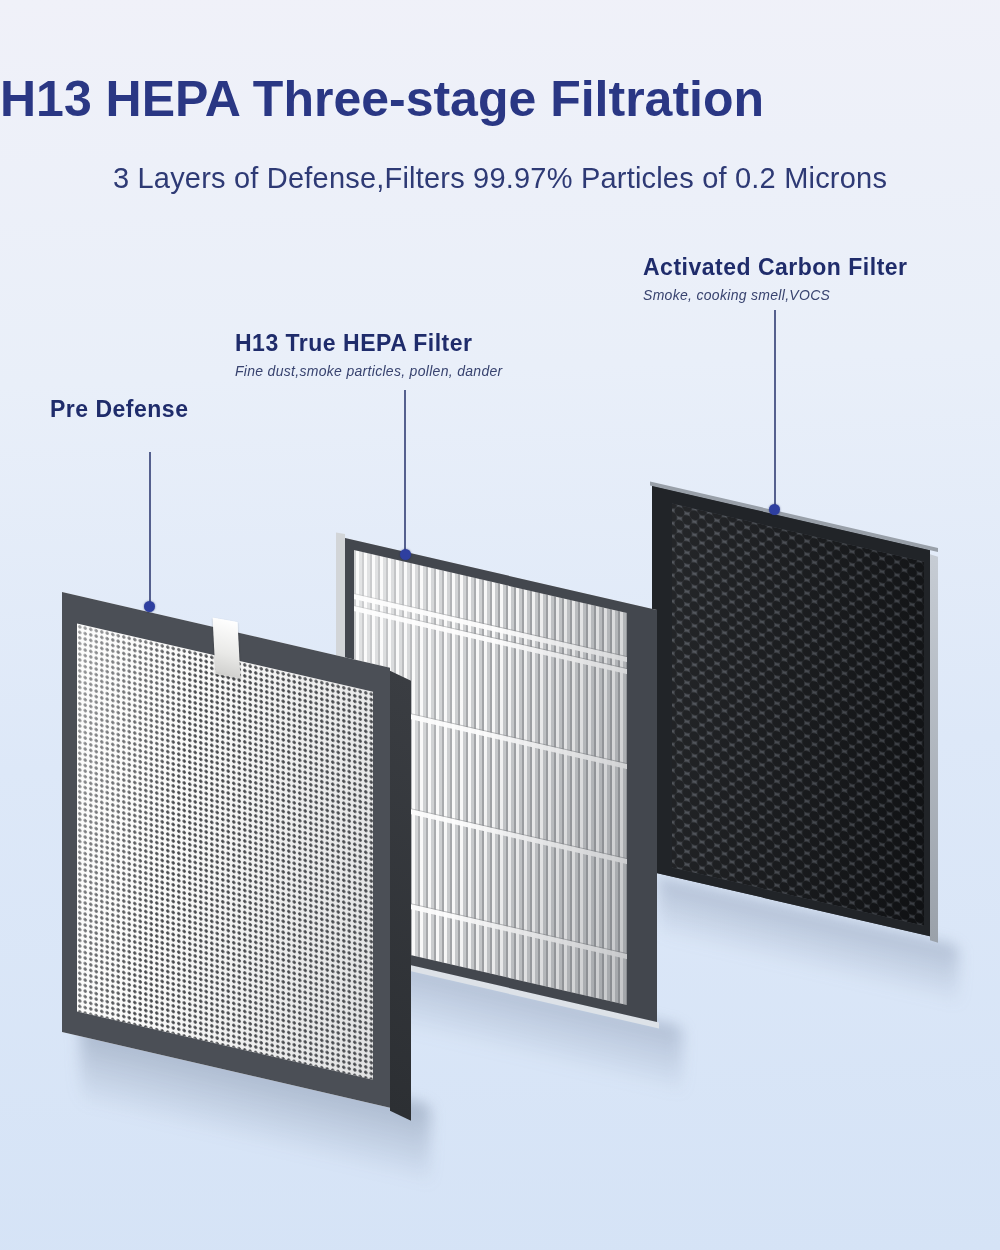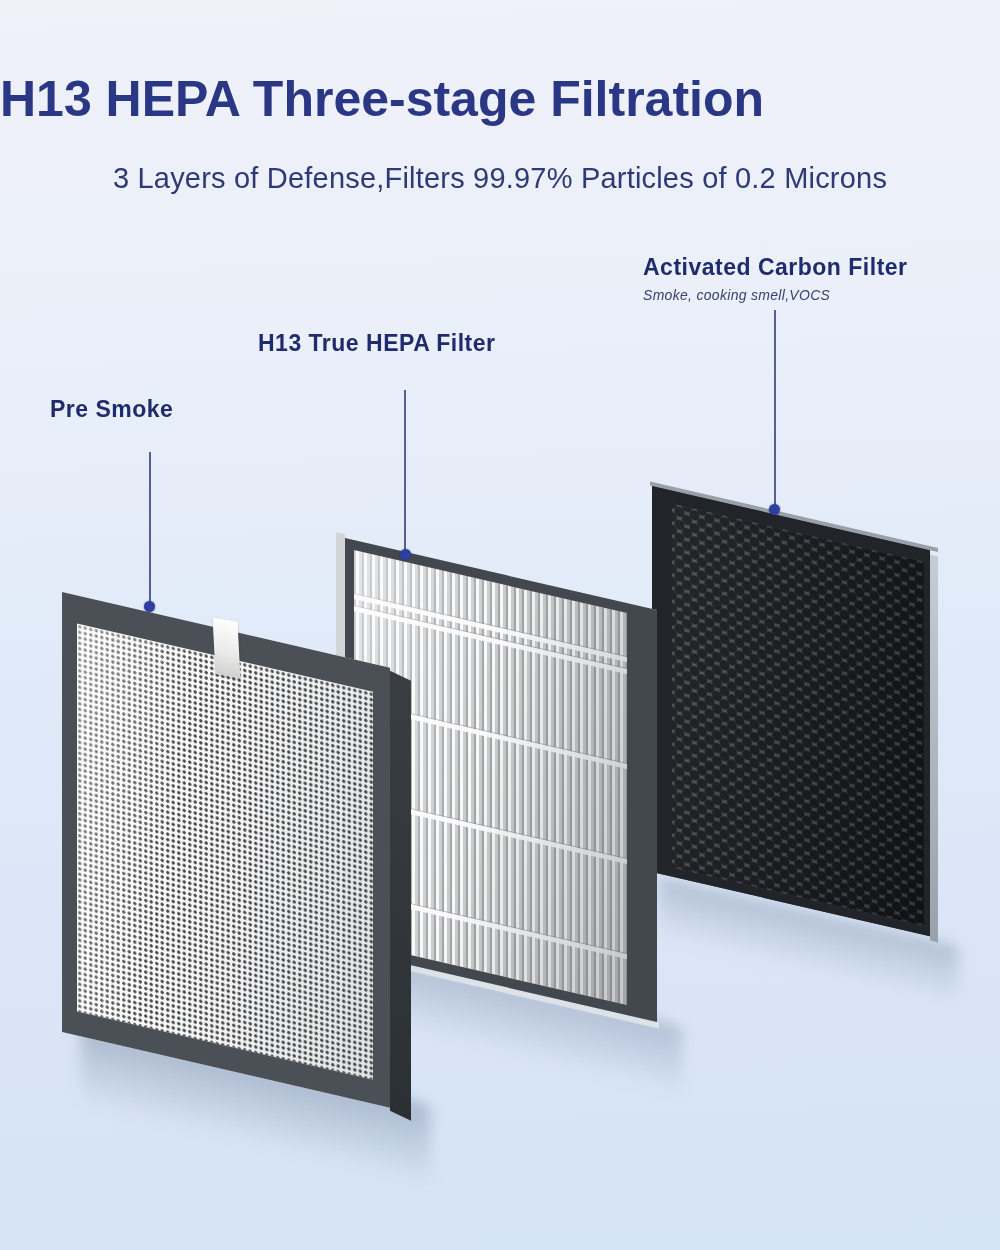--- a/index.html
+++ b/index.html
@@ -15,21 +15,21 @@
     font-size:50px; font-weight:bold; color:#2a3784; letter-spacing:0px;
   }
   .subtitle {
     position:absolute; top:162px; left:0; width:100%; text-align:center;
     font-size:29px; color:#2e3a75; letter-spacing:0.2px;
   }
   .annotation { position:absolute; z-index:8; }
   .a-title { font-size:23px; font-weight:bold; color:#1f2c6b; letter-spacing:0.5px; }
   .a-desc  { font-size:14px; color:#38436f; margin-top:6px; letter-spacing:0.3px;font-style:italic; }
   #anno-pre    { left:50px;  top:396px; }
-  #anno-hepa   { left:258px; top:330px; }
+  #anno-hepa   { left:235px; top:330px; }
   #anno-carbon { left:643px; top:254px; }
 
   
   .leader { position:absolute; width:2px; background:#55608e; z-index:6; }
   #leader-pre    { left:149px; top:452px; height:152px; }
   #leader-hepa   { left:404px; top:390px; height:162px; }
   #leader-carbon { left:774px; top:310px; height:198px; }
   .dot { position:absolute; width:11px; height:11px; border-radius:50%;
          background:#2e3fa0; box-shadow:0 0 2px rgba(20,30,90,.6); z-index:7; }
   #dot-pre    { left:144px; top:601px; }
@@ -133,23 +133,24 @@
   </div>
 
   <div class="leader" id="leader-pre"></div>
   <div class="leader" id="leader-hepa"></div>
   <div class="leader" id="leader-carbon"></div>
   <div class="dot" id="dot-pre"></div>
   <div class="dot" id="dot-hepa"></div>
   <div class="dot" id="dot-carbon"></div>
 
   <div class="annotation" id="anno-pre">
-    <div class="a-title">Pre Smoke</div>
+    <div class="a-title">Pre Defense</div>
   </div>
   <div class="annotation" id="anno-hepa">
     <div class="a-title">H13 True HEPA Filter</div>
+    <div class="a-desc">Fine dust,smoke particles, pollen, dander</div>
   </div>
   <div class="annotation" id="anno-carbon">
     <div class="a-title">Activated Carbon Filter</div>
     <div class="a-desc">Smoke, cooking smell,VOCS</div>
   </div>
 
 </div>
 
 </body></html>

